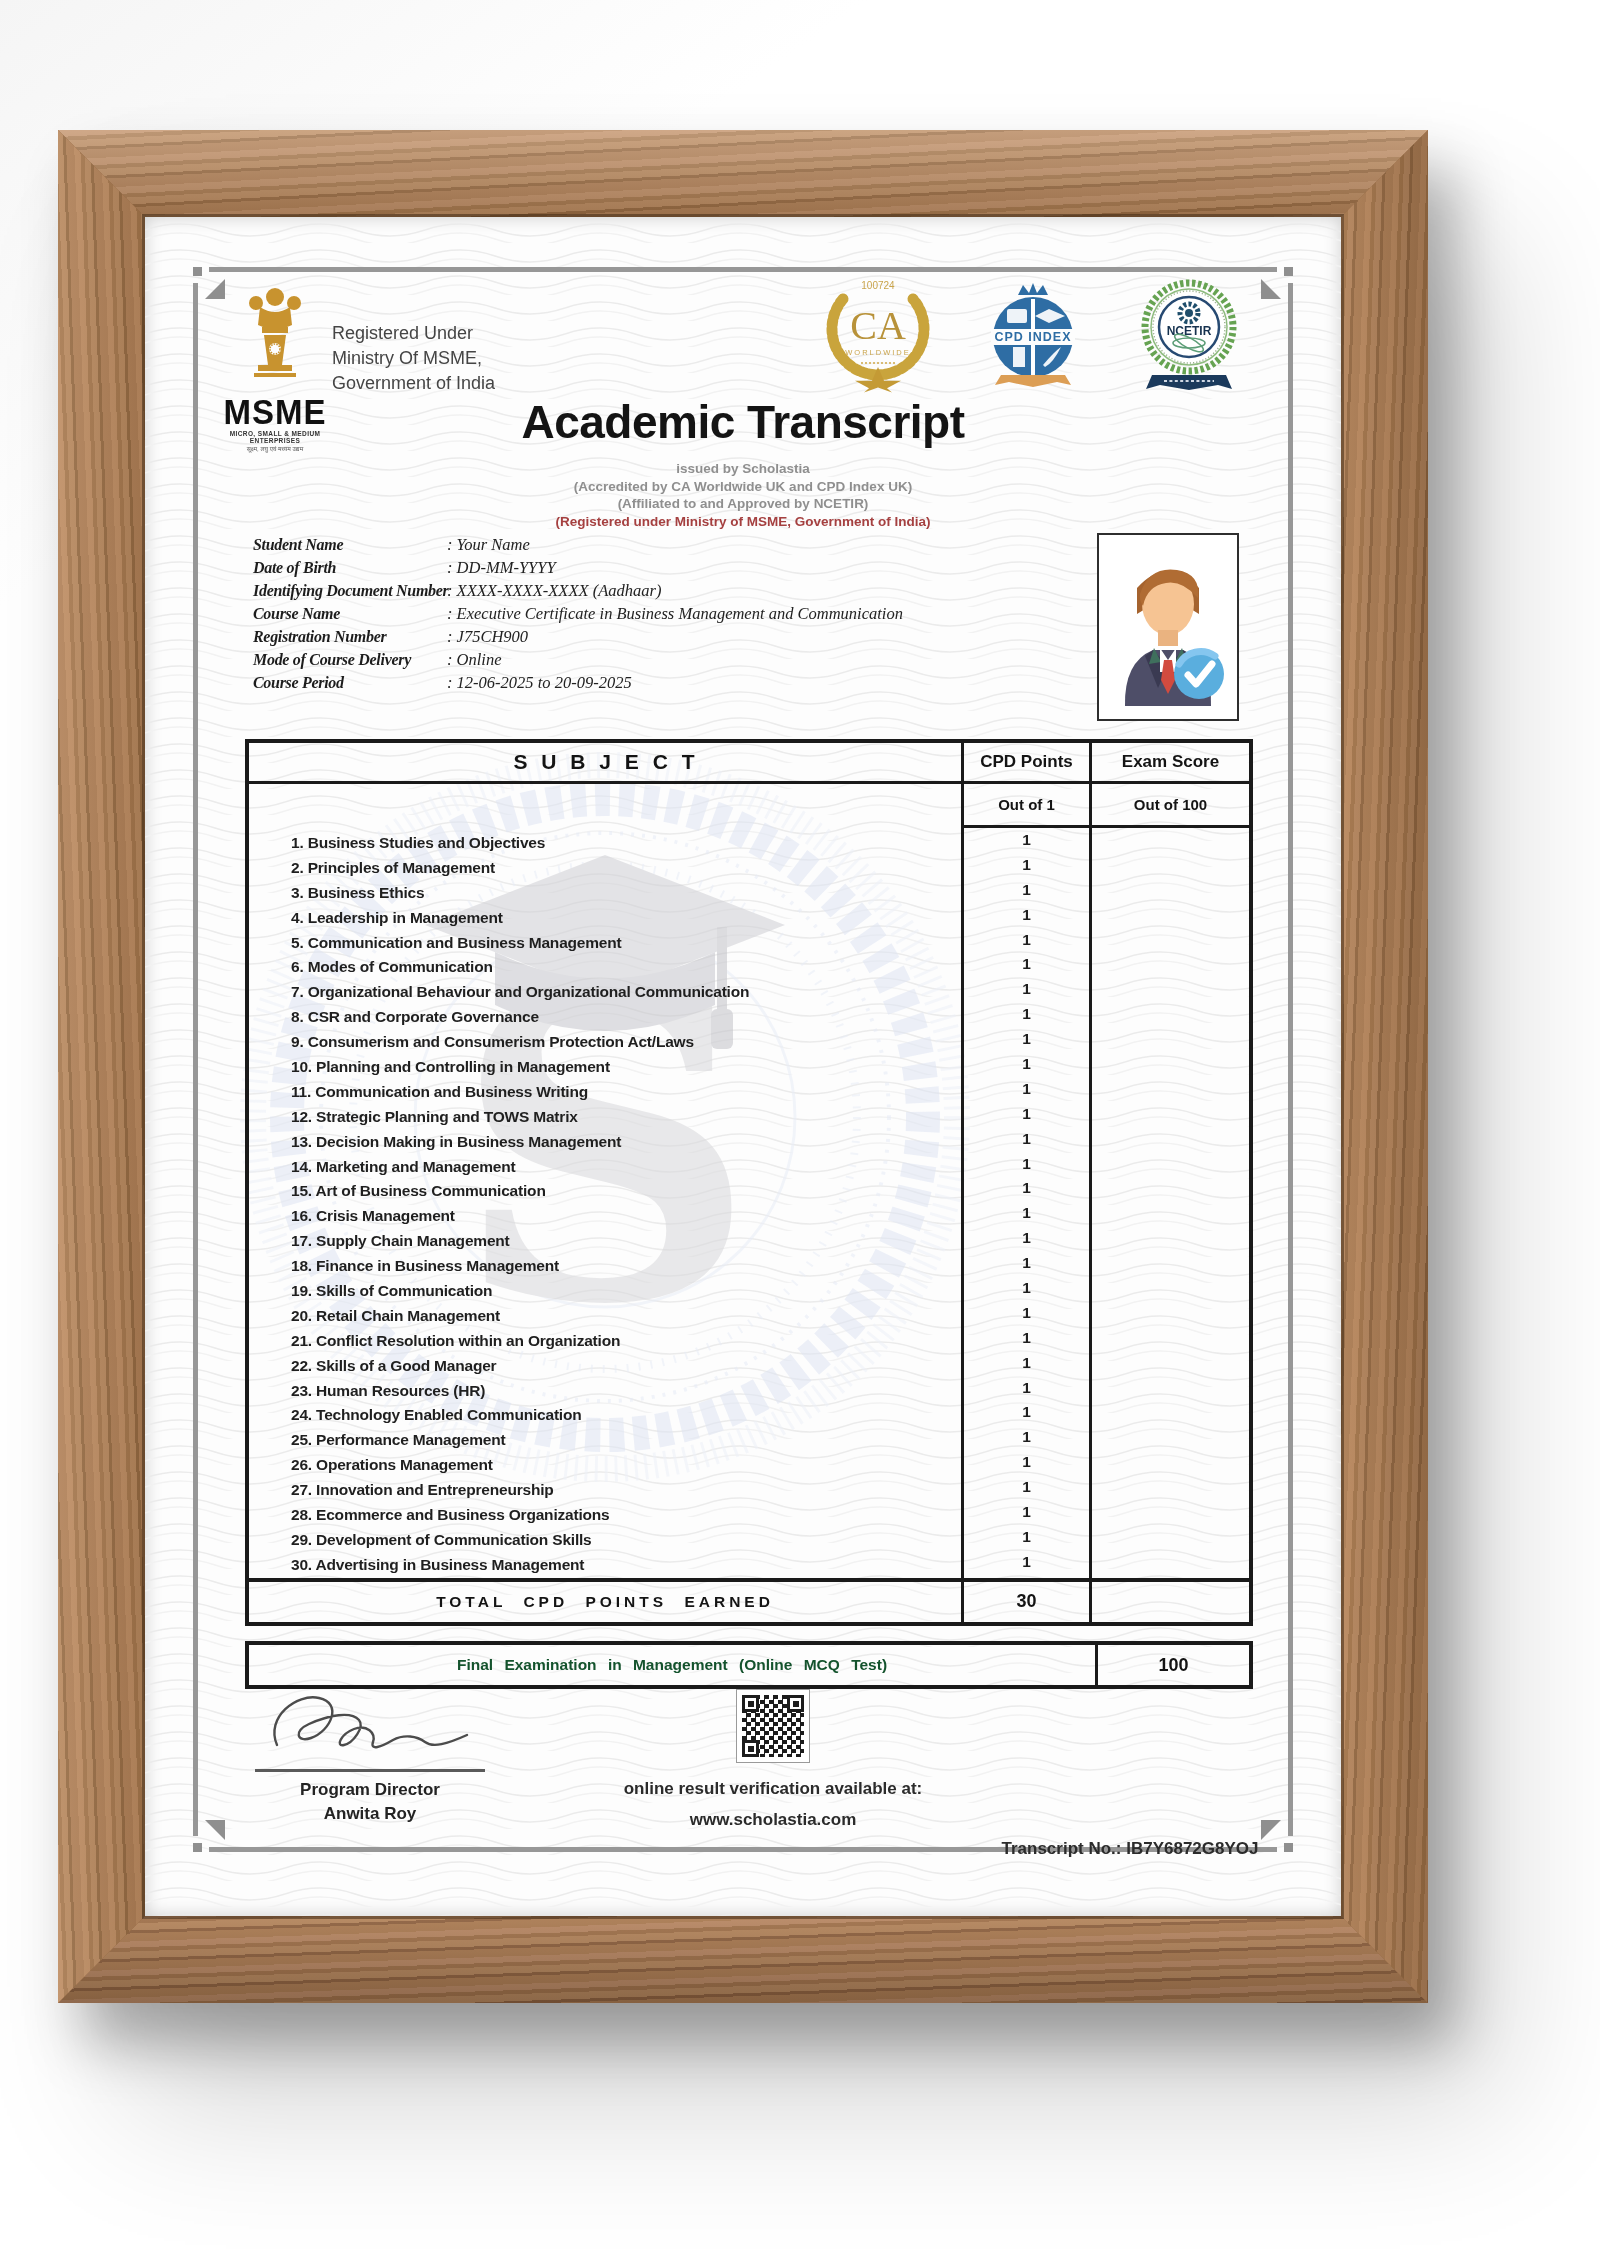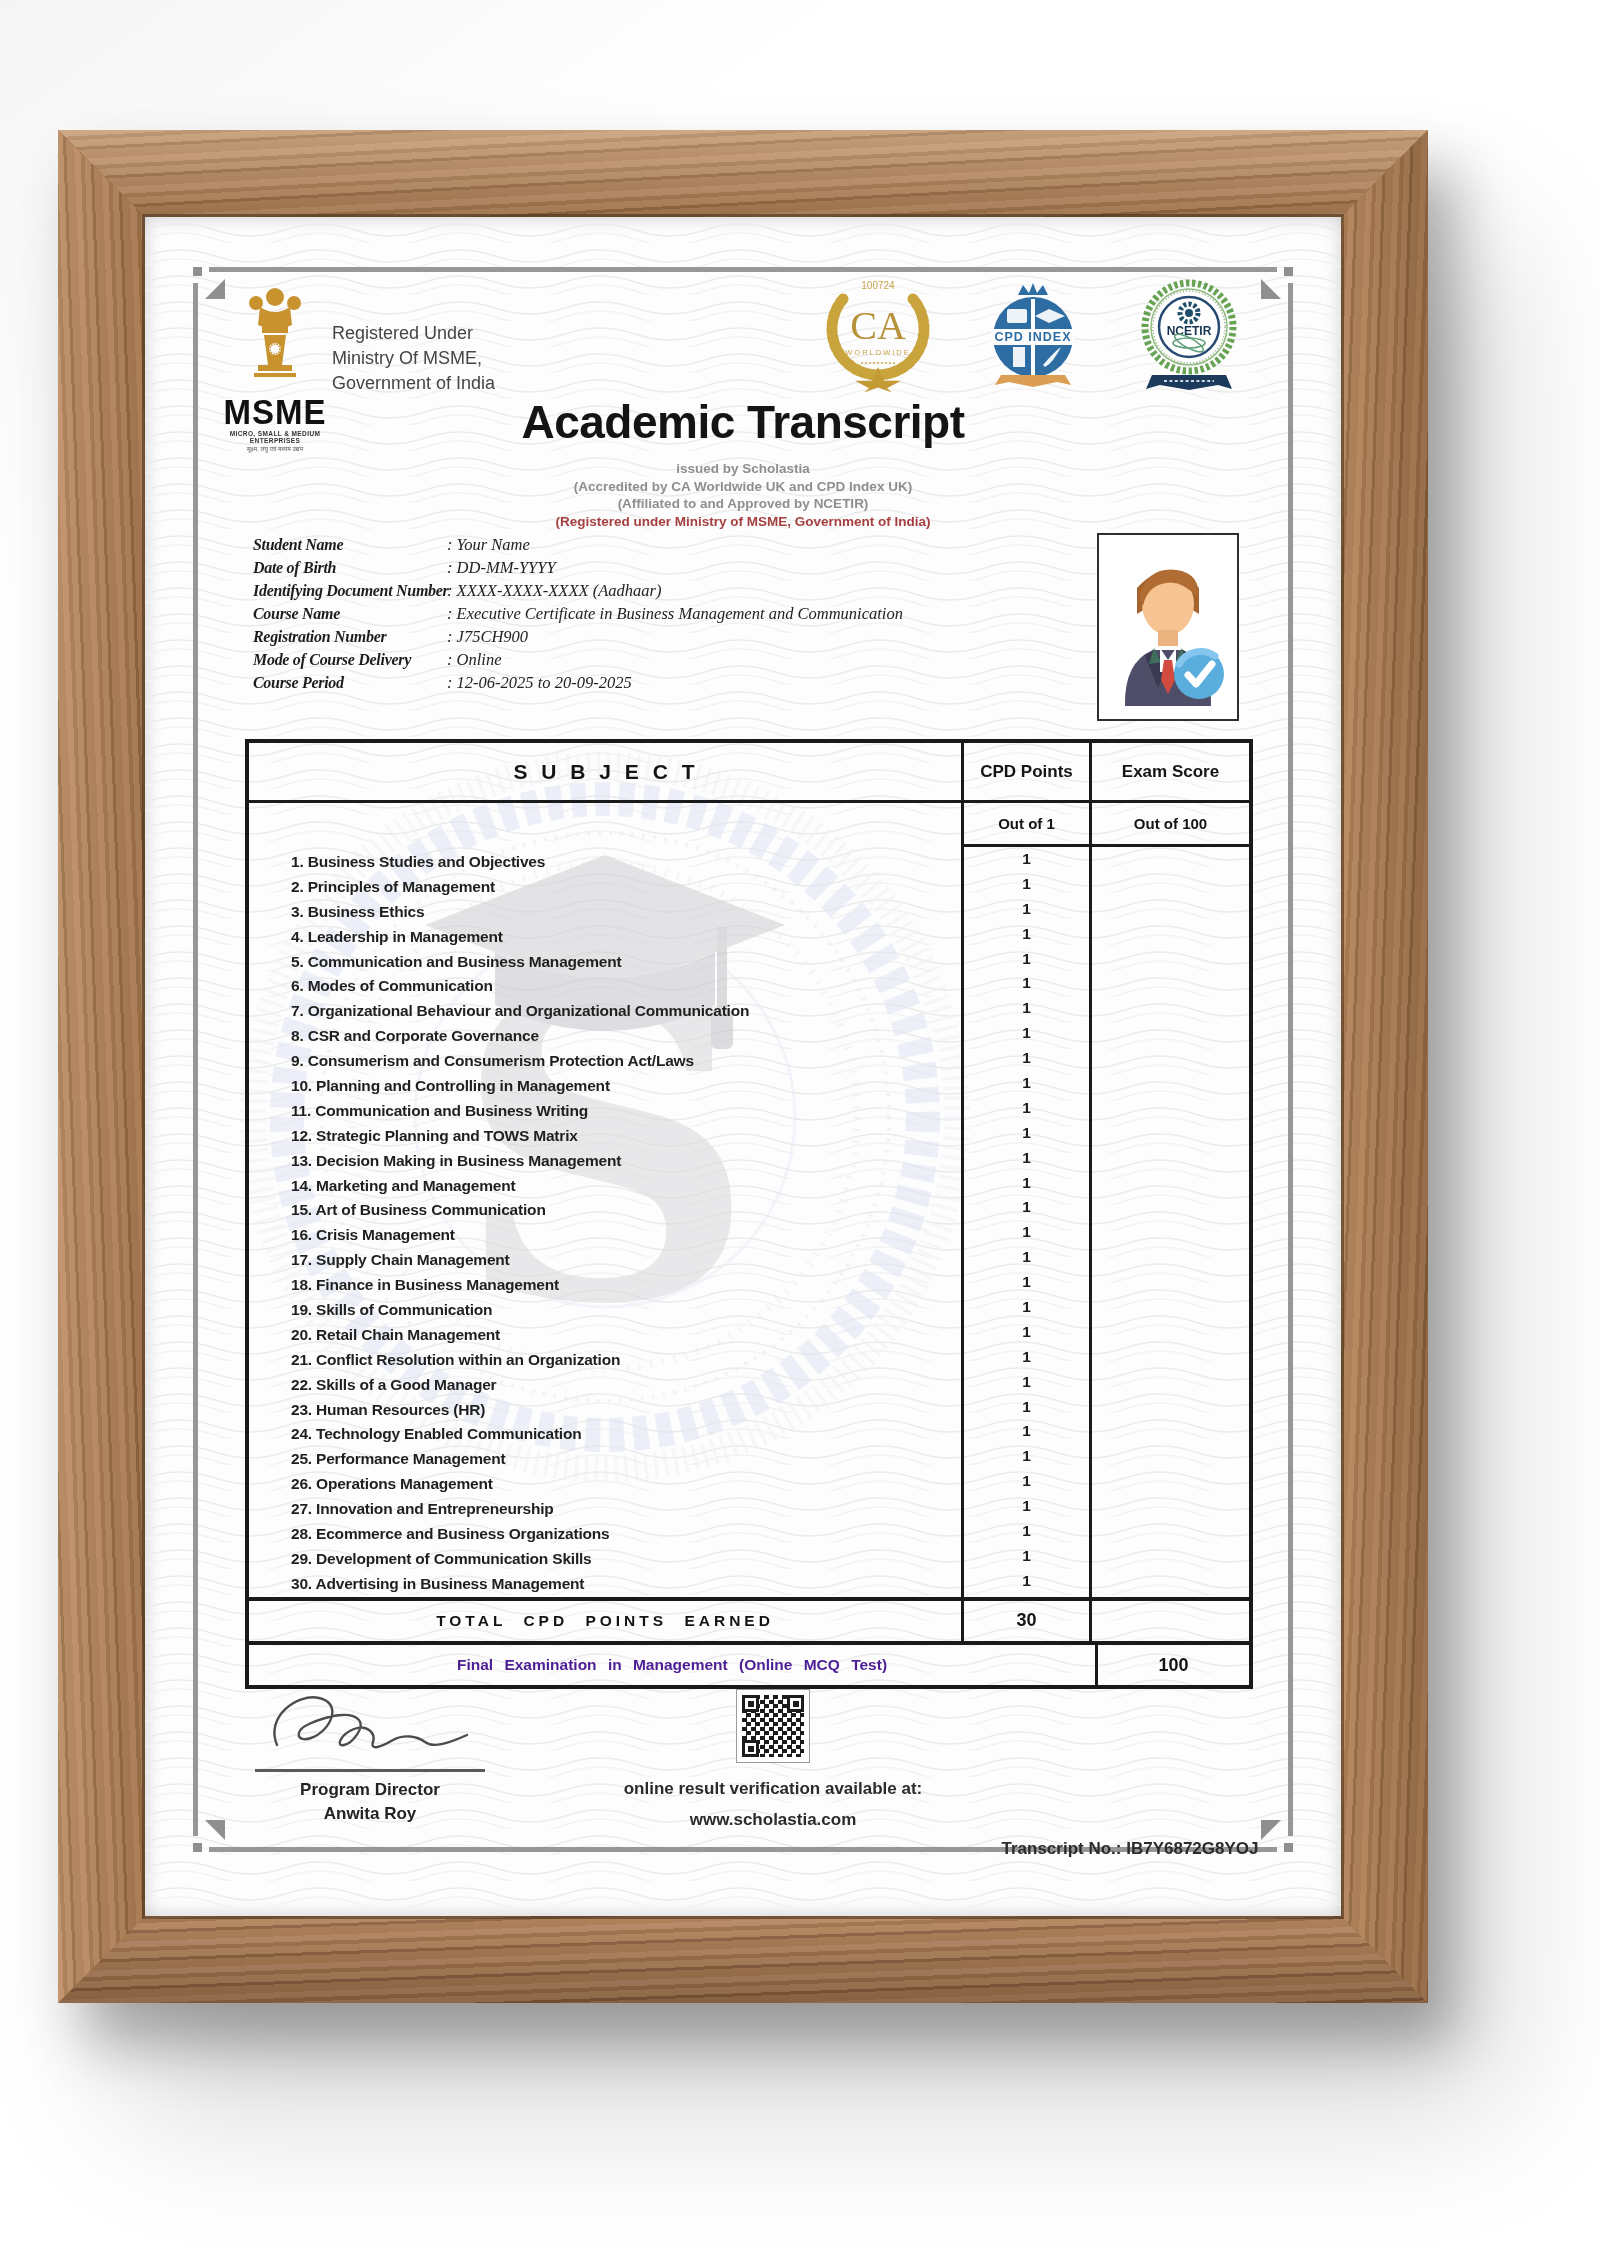--- a/index.html
+++ b/index.html
@@ -72,39 +72,39 @@
   .dvalue { font-size:16.5px; color:#222; }
 
   .photo { position:absolute; left:952px; top:316px; width:142px; height:188px; background:#fff;
            border:2px solid #2e2e2e; display:flex; align-items:center; justify-content:center; }
 
   
   .wm { position:absolute; left:80px; top:520px; width:760px; height:760px; opacity:.55; pointer-events:none; }
 
   
   .ttable { position:absolute; left:100px; top:522px; width:1008px; border:4px solid #1a1a1a; background:transparent; }
-  .t-head { display:flex; height:60px; border-bottom:3px solid #1a1a1a; }
+  .t-head { display:flex; height:41px; border-bottom:3px solid #1a1a1a; }
   .c1 { flex:0 0 712px; } .c2 { flex:0 0 128px; border-left:3px solid #1a1a1a; } .c3 { flex:1; border-left:3px solid #1a1a1a; }
   .t-head div { display:flex; align-items:center; justify-content:center; font-weight:bold; color:#141414; }
   .th-subject { font-size:21px; letter-spacing:2px; word-spacing:4px; }
   .th-small { font-size:17px; }
   .t-body { display:flex; }
   .col-pad { padding-top:47px; }
   .subhead { height:44px; border-bottom:3px solid #1a1a1a; display:flex; align-items:center; justify-content:center;
              font-weight:bold; font-size:15px; color:#141414; }
   .srow { height:24.9px; line-height:24.9px; font-size:15.5px; font-weight:bold; color:#1f1f1f; letter-spacing:-.2px;
           padding-left:42px; white-space:nowrap; }
   .crow { height:24.9px; line-height:24.9px; font-size:15.5px; font-weight:bold; color:#1f1f1f; text-align:center; }
   .t-total { display:flex; height:44px; border-top:4px solid #1a1a1a; }
   .t-total div { display:flex; align-items:center; justify-content:center; font-weight:bold; color:#141414; }
   .total-label { font-size:15.5px; letter-spacing:4px; word-spacing:9px; }
   .total-val { font-size:18px; }
   .tfinal { position:absolute; left:100px; top:1424px; width:1008px; height:48px; border:4px solid #1a1a1a; display:flex; }
   .tf-label { flex:0 0 846px; display:flex; align-items:center; justify-content:center; font-weight:bold; font-size:15.5px;
-              word-spacing:7px; color:#4c1d95; }
+              word-spacing:7px; color:#14532d; }
   .tf-score { flex:1; border-left:3px solid #1a1a1a; display:flex; align-items:center; justify-content:center;
               font-weight:bold; font-size:18px; color:#141414; }
 
   
   .sig-block { position:absolute; left:100px; top:1468px; width:250px; text-align:center; }
   .sig-line { width:230px; height:3px; background:#5a5a5a; margin:2px auto 6px auto; }
   .sig-role, .sig-name { font-weight:bold; font-size:17px; color:#232323; line-height:24px; }
   .verify-block { position:absolute; left:428px; top:1472px; width:400px; text-align:center; }
   .qr-box { width:74px; height:74px; border:1px solid #9a9a9a; background:#fff; padding:5px; margin:0 auto; position:relative; }
   .qr-grid { width:62px; height:62px; background:repeating-conic-gradient(#1c1c1c 0% 25%, #ffffff 0% 50%) 0 0/9px 9px; }

